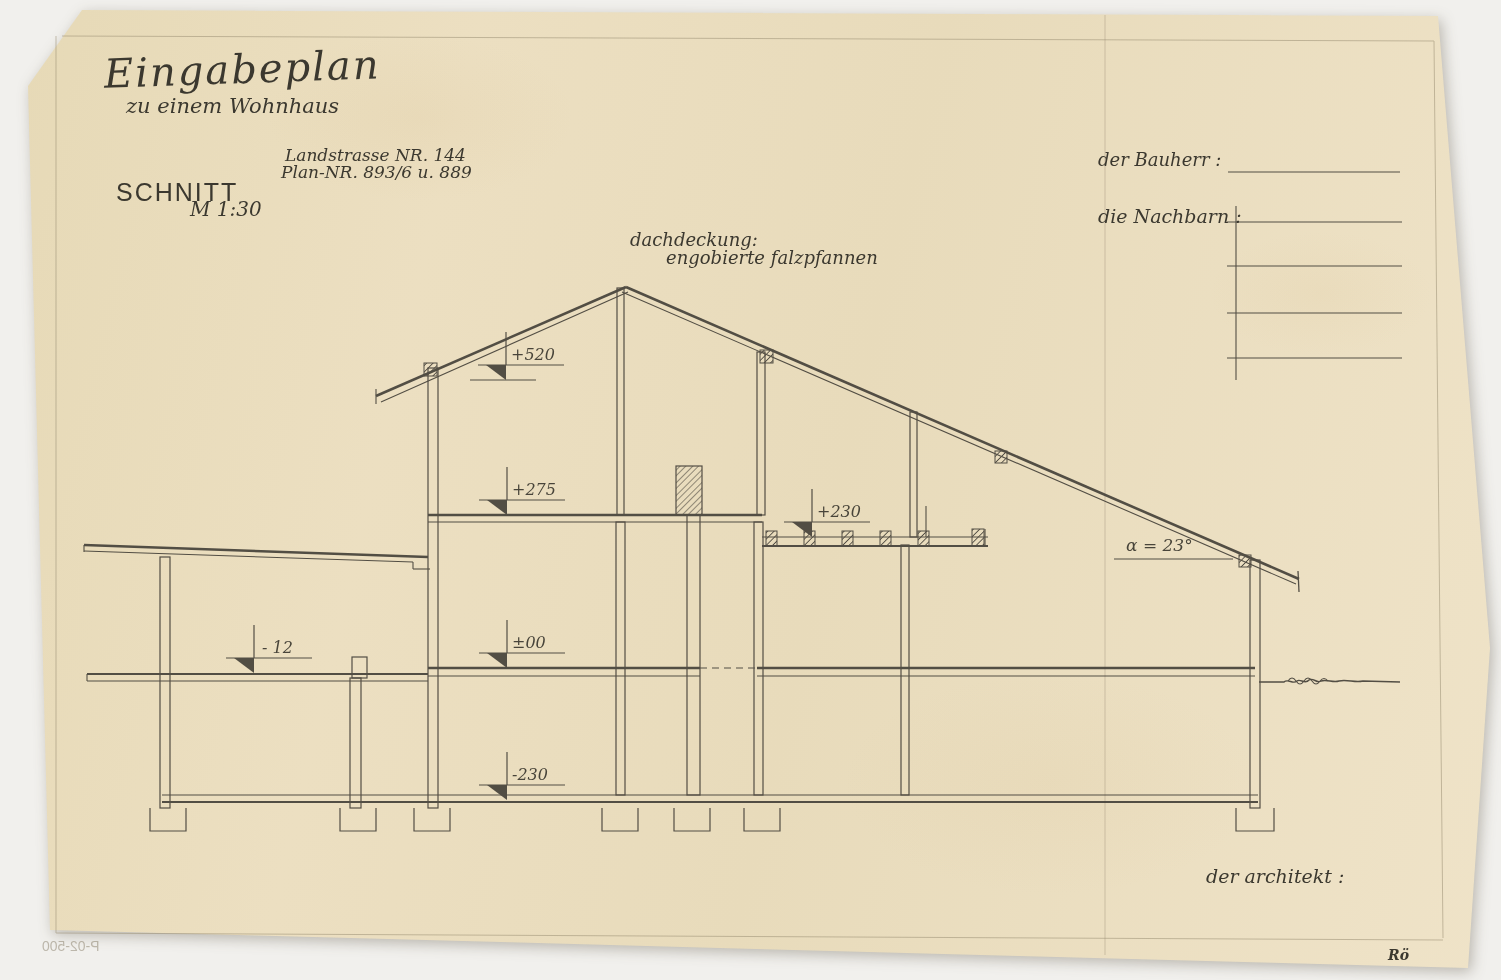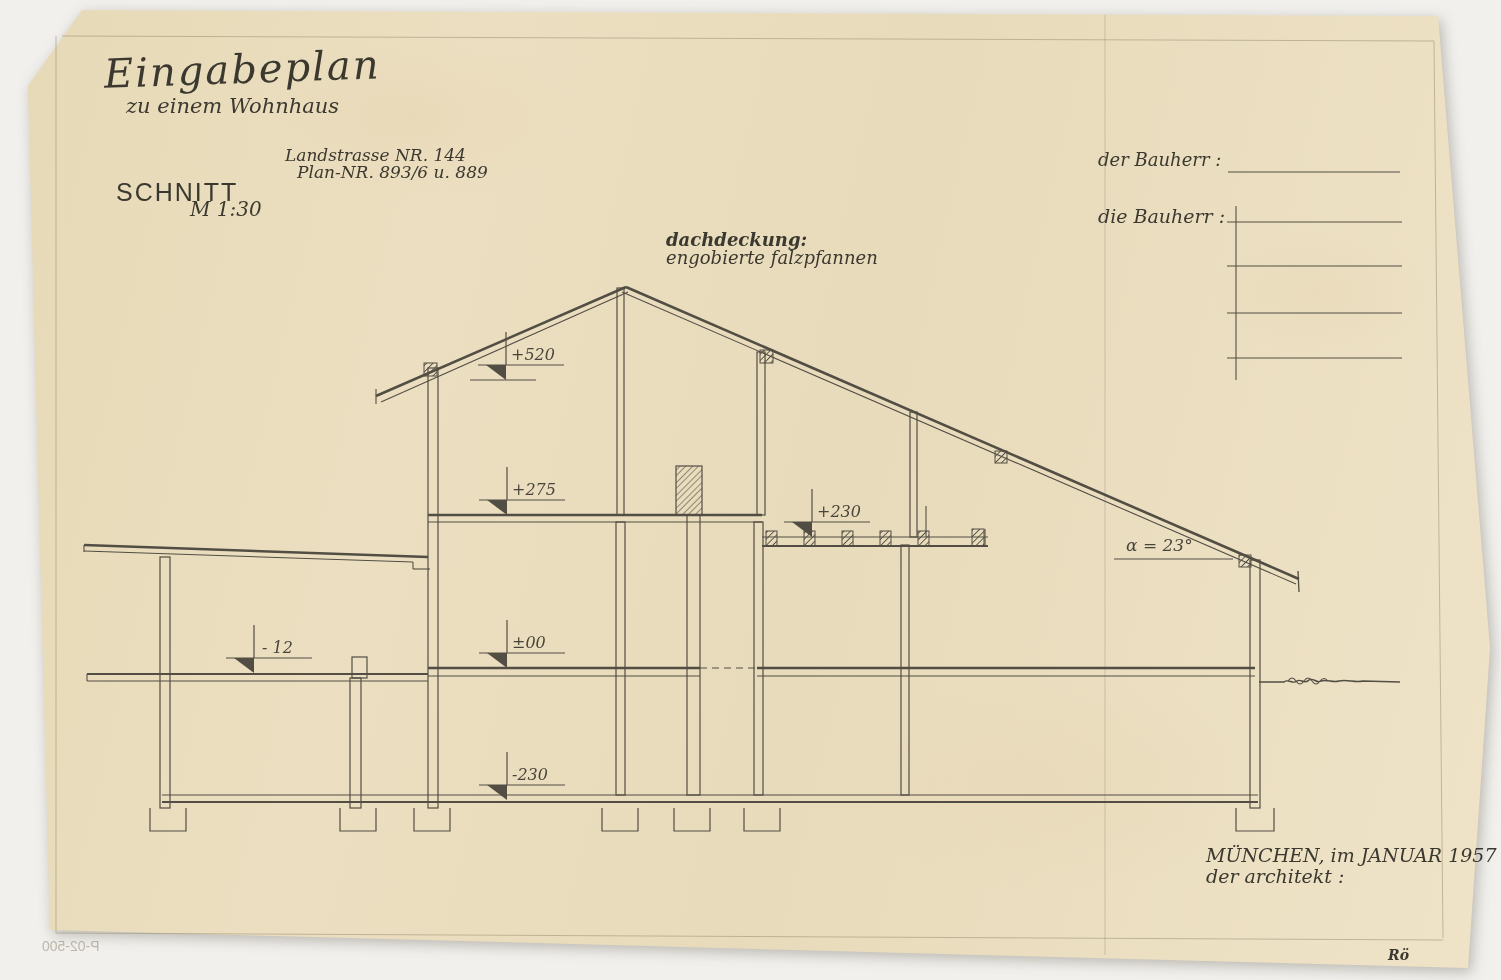--- a/index.html
+++ b/index.html
@@ -187,28 +187,27 @@
         <line x1="1227" y1="266" x2="1402" y2="266"></line>
         <line x1="1227" y1="313" x2="1402" y2="313"></line>
         <line x1="1227" y1="358" x2="1402" y2="358"></line>
       </g>
     </g>
   </svg>
 
   <div class="hand script" id="drawing-title" style="left:104px;top:46px;font-size:40px;letter-spacing:2px;transform:rotate(-2deg);">Eingabeplan</div>
   <div class="hand script" style="left:126px;top:94px;font-size:21px;">zu einem Wohnhaus</div>
   <div class="hand script" style="left:285px;top:146px;font-size:17px;">Landstrasse NR. 144</div>
-  <div class="hand script" style="left:281px;top:163px;font-size:17px;margin-left:16px;">Plan-NR. 893/6 u. 889</div>
+  <div class="hand script" style="left:281px;top:163px;font-size:17px;">Plan-NR. 893/6 u. 889</div>
   <div class="hand caps" style="left:116px;top:178px;font-size:25px;letter-spacing:2px;">SCHNITT</div>
   <div class="hand script" style="left:190px;top:198px;font-size:20px;">M 1:30</div>
 
-  <div class="hand script" style="left:666px;top:230px;font-size:18px;font-weight:bold;">dachdeckung:</div>
+  <div class="hand script" style="left:630px;top:230px;font-size:18px;">dachdeckung:</div>
   <div class="hand script" style="left:666px;top:248px;font-size:18px;">engobierte falzpfannen</div>
 
   <div class="hand script" style="left:1098px;top:150px;font-size:18px;">der Bauherr :</div>
-  <div class="hand script" style="left:1098px;top:206px;font-size:19px;">die Bauherr :</div>
-
-  <div class="hand script" style="left:1206px;top:845px;font-size:19px;">MÜNCHEN, im JANUAR 1957</div>
+  <div class="hand script" style="left:1098px;top:206px;font-size:19px;">die Nachbarn :</div>
+
   <div class="hand script" style="left:1206px;top:866px;font-size:19px;">der architekt :</div>
   <div class="hand script" id="initials" style="left:1388px;top:947px;">Rö</div>
 
   <div class="hand caps" id="corner-mark" style="left:42px;top:938px;font-style:normal;">P-02-500</div>
 </div>
 
 </body></html>

